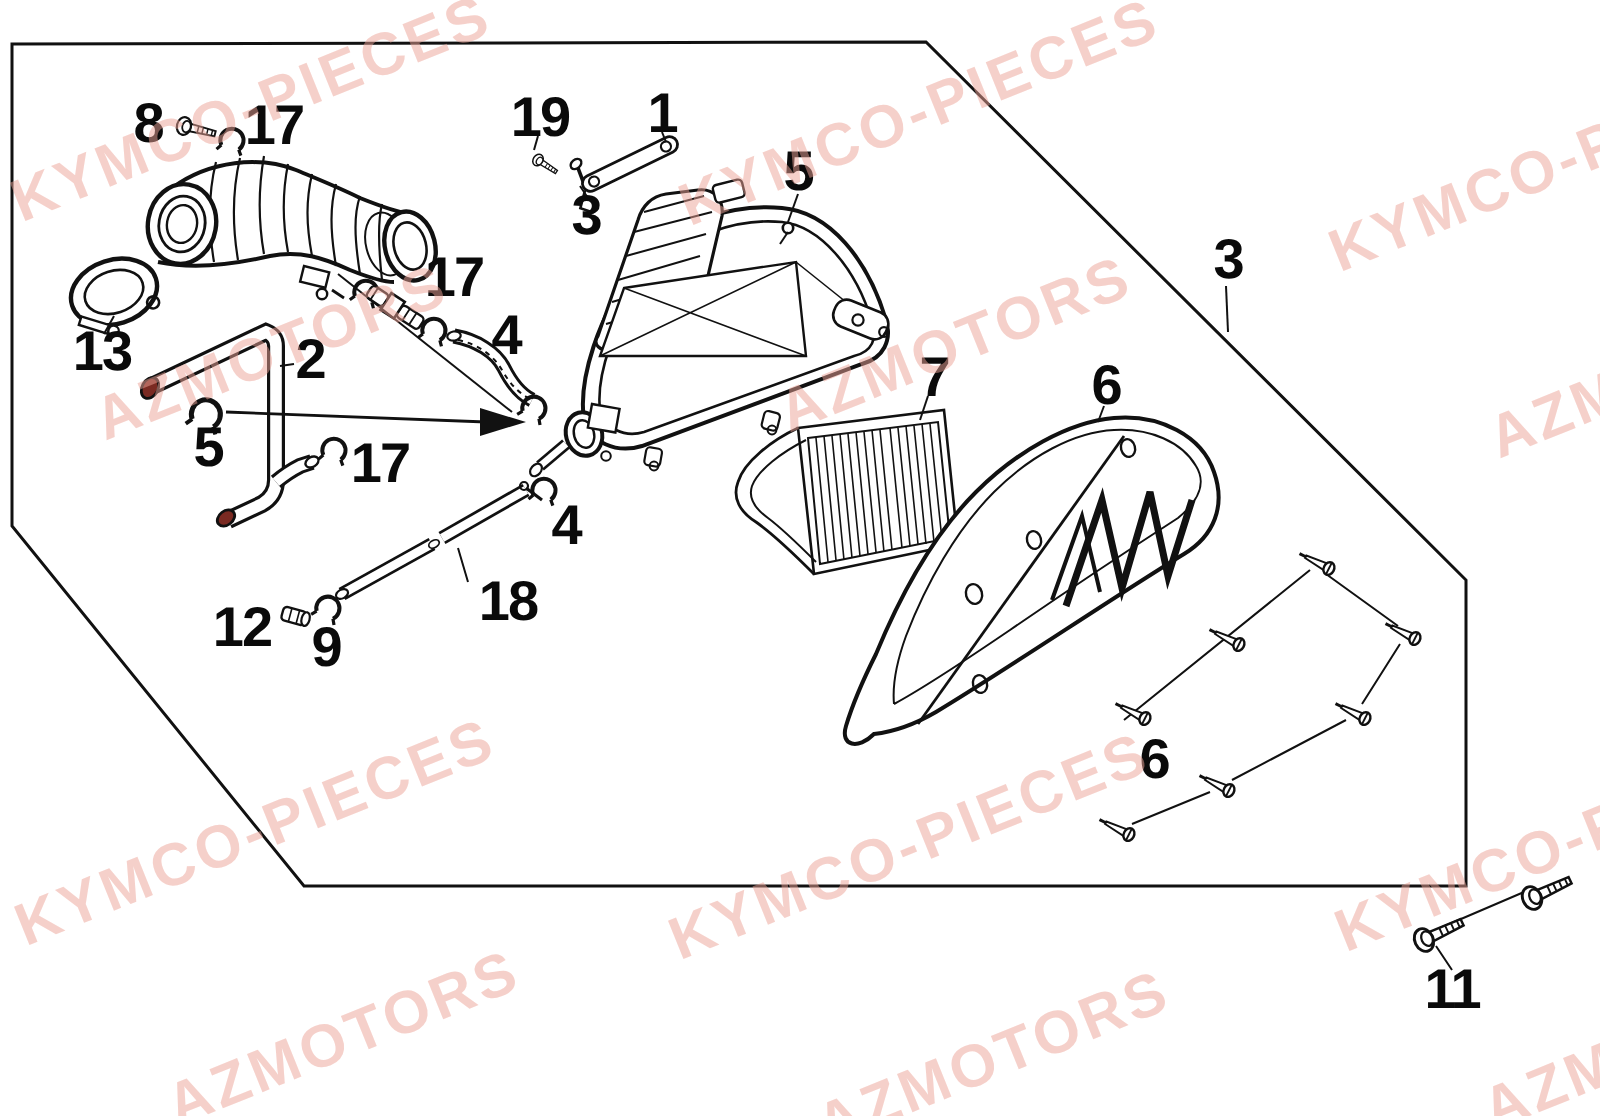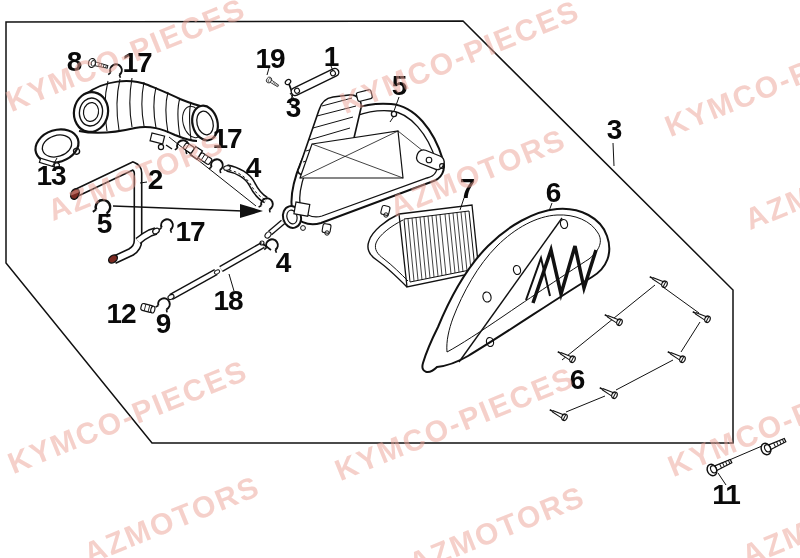--- a/index.html
+++ b/index.html
@@ -250,21 +250,21 @@
   <div class="co" style="left:121px;top:314px">12</div>
   <div class="co" style="left:283px;top:263px">4</div>
   <div class="co" style="left:726px;top:495px">11</div>
   <div class="co" style="left:51px;top:176px">13</div>
   <div class="co" style="left:577px;top:380px">6</div>
   <div class="co" style="left:293px;top:108px">3</div>
   <div class="co" style="left:104px;top:224px">5</div>
   <div class="co" style="left:137px;top:63px">17</div>
   <div class="co" style="left:227px;top:139px">17</div>
   <div class="co" style="left:190px;top:232px">17</div>
-  <div class="co" style="left:228px;top:301px">18</div>
+  <div class="co" style="left:254px;top:301px">18</div>
   <div class="co" style="left:270px;top:59px">19</div>
 </div>
 
 <div>
   <div class="wm" style="left:126px;top:55px">KYMCO-PIECES</div>
   <div class="wm" style="left:460px;top:57px">KYMCO-PIECES</div>
   <div class="wm" style="left:785px;top:80px">KYMCO-PIECES</div>
   <div class="wm" style="left:128px;top:417px">KYMCO-PIECES</div>
   <div class="wm" style="left:455px;top:424px">KYMCO-PIECES</div>
   <div class="wm" style="left:788px;top:420px">KYMCO-PIECES</div>

